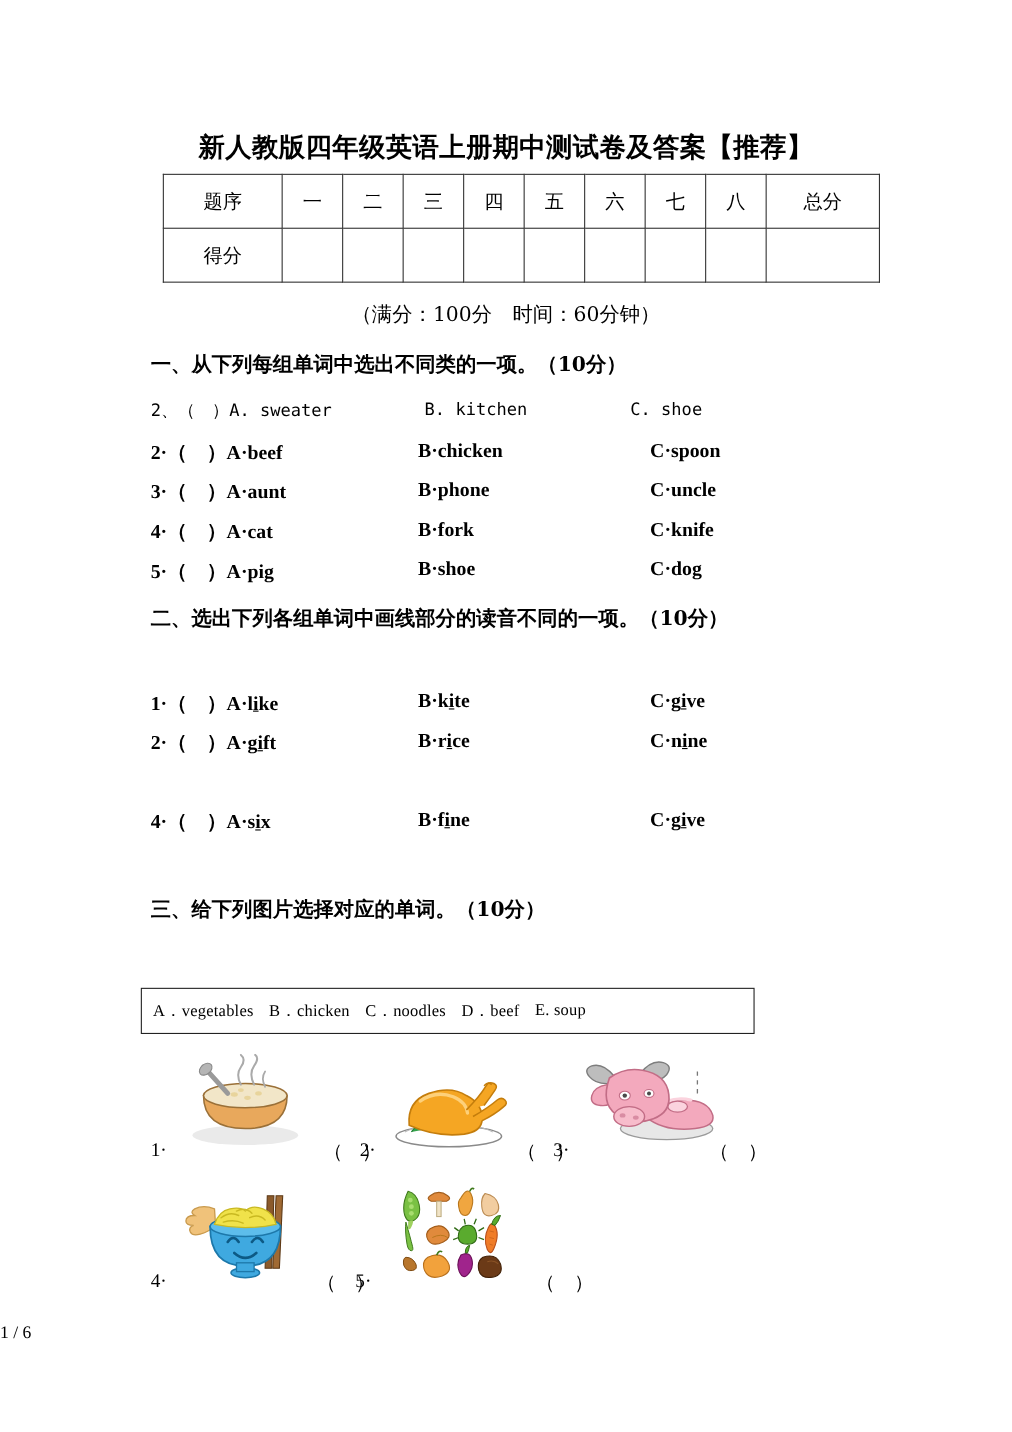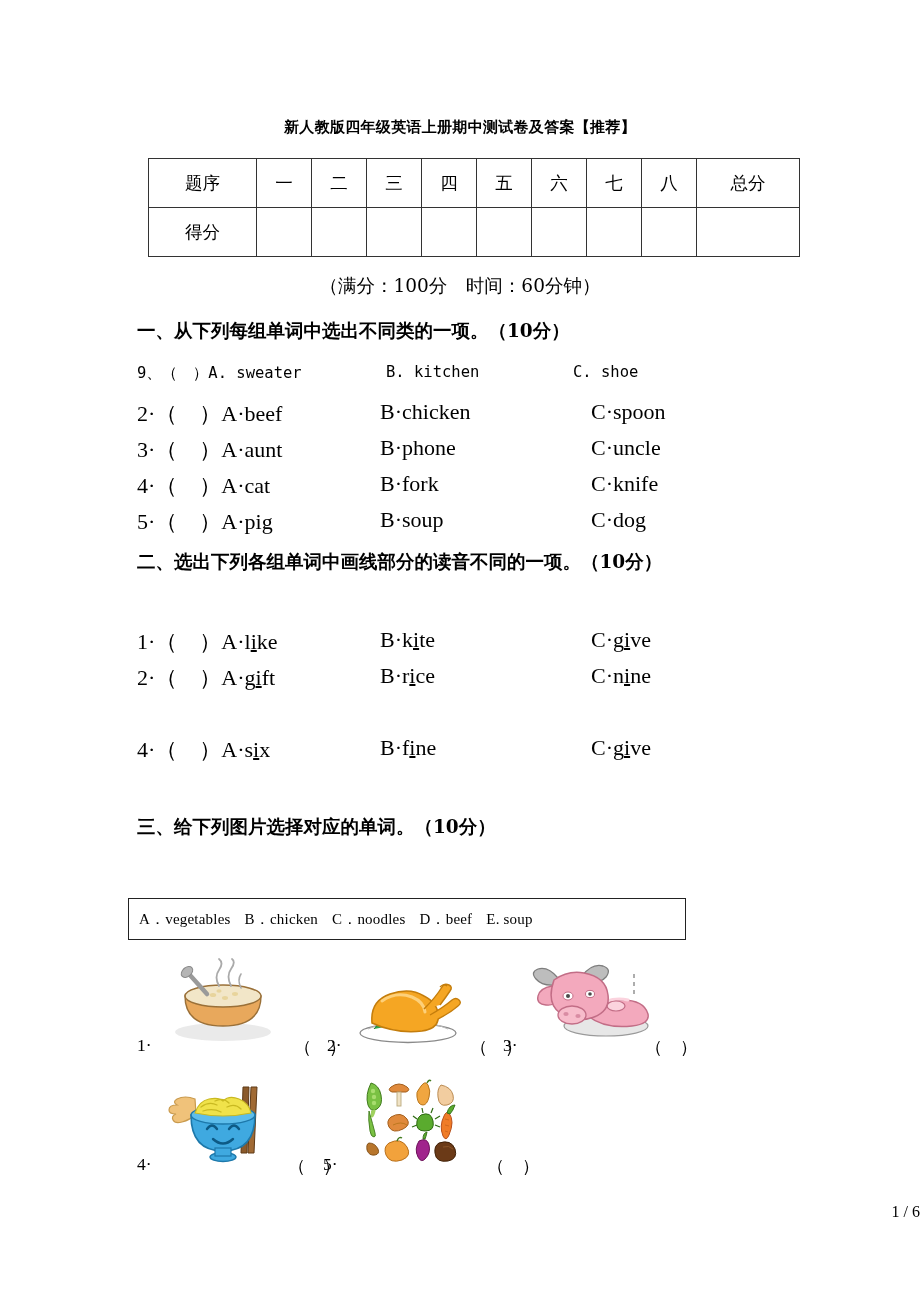--- a/index.html
+++ b/index.html
@@ -16,21 +16,21 @@
 
   .page { position: relative; width: 920px; height: 1302px; padding: 0; }
 
   
   .doc-title {
     position: absolute;
     top: 118px; left: 0; right: 0;
     text-align: center;
     font-family: "DejaVu Serif", "Liberation Serif", serif;
     font-weight: bold;
-    font-size: 15px;
+    font-size: 24px;
     letter-spacing: 0.3px;
     white-space: nowrap;
   }
 
   
   .score-table {
     position: absolute;
     top: 158px; left: 148px;
     width: 624px;
     border-collapse: collapse;
@@ -84,21 +84,21 @@
   .qrow .opt { position: absolute; top: 0; }
   .qrow .lead { left: 0; }
   .qrow .optB { left: 243px; }
   .qrow .optC { left: 454px; }
 
   
   .mono-row { font-family: "DejaVu Sans Mono", "Liberation Mono", monospace; font-size: 15.5px; }
   .mono-row .optB { left: 249px; }
   .mono-row .optC { left: 436px; }
 
-  .serif-row { font-family: "Liberation Serif", "DejaVu Serif", serif; font-size: 22px; }
+  .serif-row { font-family: "Liberation Serif", "DejaVu Serif", serif; font-size: 18px; font-weight: bold; }
 
   .uline { text-decoration: underline; text-underline-offset: 1px; }
 
   
   .word-bank {
     position: absolute;
     top: 898px; left: 128px;
     width: 558px; height: 42px;
     border: 1.5px solid #222;
     display: flex;
@@ -126,21 +126,21 @@
     font-size: 17.5px;
     font-family: "Liberation Serif", "DejaVu Serif", serif;
     white-space: nowrap;
   }
   .pic-art { position: absolute; }
 
   
   .page-footer {
     position: absolute;
     top: 1203px; left: 0; right: 0;
-    text-align: right;
+    text-align: left;
     font-size: 16px;
     font-family: "Liberation Serif", "DejaVu Serif", serif;
   }
 </style>
 </head>
 <body>
 
 <div class="page">
 
   <div class="doc-title">新人教版四年级英语上册期中测试卷及答案【推荐】</div>
@@ -172,42 +172,42 @@
       <td class="total-cell"></td>
     </tr>
   </tbody>
     </table>
 
   <div class="exam-meta">（满分：100分　时间：60分钟）</div>
 
   <div class="sec-head" id="sec1-head">一、从下列每组单词中选出不同类的一项。（10分）</div>
 
   <div class="qrow mono-row" style="top:363px;">
-    <span class="opt lead">9、（　）A. sweater</span>
+    <span class="opt lead">2、（　）A. sweater</span>
     <span class="opt optB">B. kitchen</span>
     <span class="opt optC">C. shoe</span>
   </div>
   <div class="qrow serif-row" style="top:399px;">
     <span class="opt lead">2·（　）A·beef</span>
     <span class="opt optB">B·chicken</span>
     <span class="opt optC">C·spoon</span>
   </div>
   <div class="qrow serif-row" style="top:435px;">
     <span class="opt lead">3·（　）A·aunt</span>
     <span class="opt optB">B·phone</span>
     <span class="opt optC">C·uncle</span>
   </div>
   <div class="qrow serif-row" style="top:471px;">
     <span class="opt lead">4·（　）A·cat</span>
     <span class="opt optB">B·fork</span>
     <span class="opt optC">C·knife</span>
   </div>
   <div class="qrow serif-row" style="top:507px;">
     <span class="opt lead">5·（　）A·pig</span>
-    <span class="opt optB">B·soup</span>
+    <span class="opt optB">B·shoe</span>
     <span class="opt optC">C·dog</span>
   </div>
 
   <div class="sec-head" id="sec2-head">二、选出下列各组单词中画线部分的读音不同的一项。（10分）</div>
 
   <div class="qrow serif-row" style="top:627px;">
     <span class="opt lead"><span>1·（　）A·</span><span>l</span><span class="uline">i</span><span>ke</span></span>
     <span class="opt optB"><span>B·</span><span>k</span><span class="uline">i</span><span>te</span></span>
     <span class="opt optC"><span>C·</span><span>g</span><span class="uline">i</span><span>ve</span></span>
   </div>

